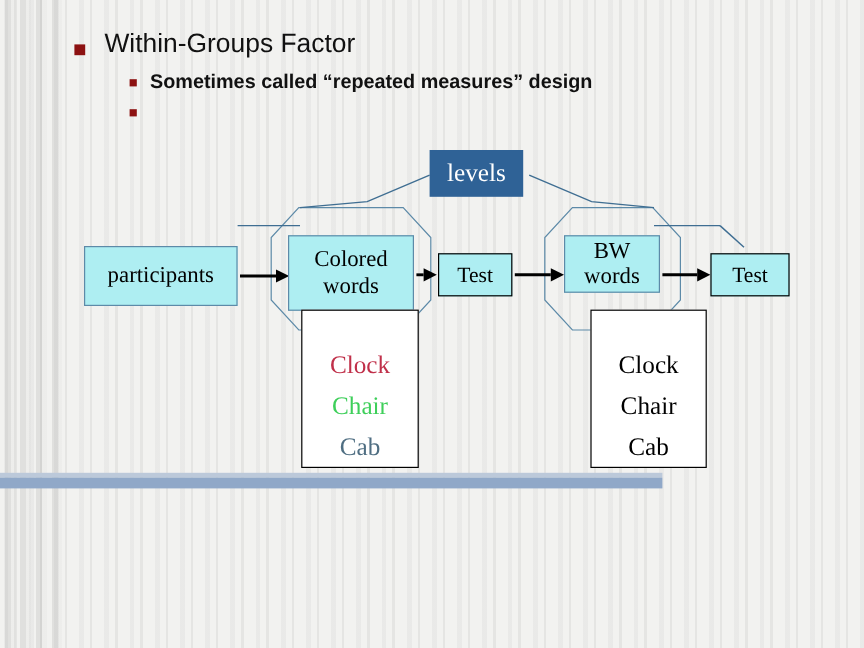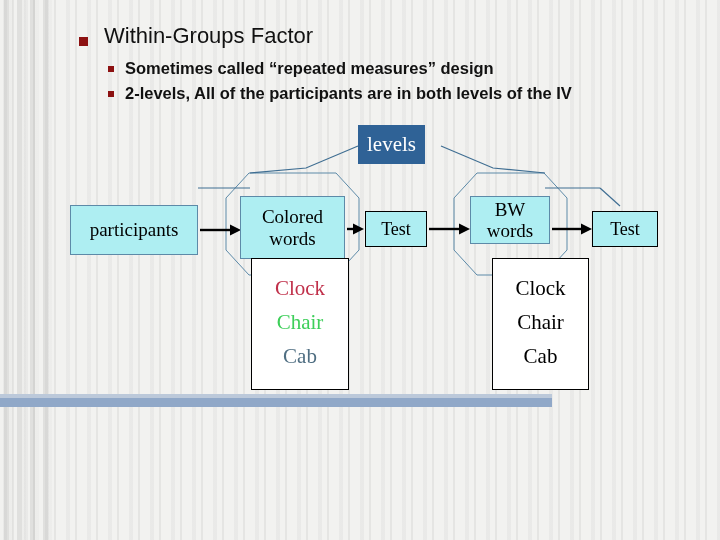--- a/index.html
+++ b/index.html
@@ -51,21 +51,21 @@
         rgba(0,0,0,0.075) 4px,
         rgba(0,0,0,0.075) 9px,
         rgba(0,0,0,0.02) 9px,
         rgba(0,0,0,0.02) 13px);
     pointer-events: none;
   }
 
   
   .title-row {
     position: absolute;
-    left: 79px;
+    left: 62px;
     top: 24px;
     display: flex;
     align-items: center;
   }
   .bullet-lg {
     width: 9px;
     height: 9px;
     background: #8c1111;
     margin-top: 10px;
     margin-right: 16px;
@@ -133,41 +133,41 @@
   #node-participants { left: 70px;  top: 205px; width: 128px; height: 50px; }
   #node-colored      { left: 240px; top: 196px; width: 105px; height: 63px; }
   #node-test1        { left: 365px; top: 211px; width: 62px;  height: 36px; font-size: 18px; }
   #node-bw           { left: 470px; top: 196px; width: 80px;  height: 48px; }
   #node-test2        { left: 592px; top: 211px; width: 66px;  height: 36px; font-size: 18px; }
 
   #levels-box {
     position: absolute;
     left: 358px;
     top: 125px;
-    width: 67px;
+    width: 78px;
     height: 39px;
     background: #2f6296;
     display: flex;
     align-items: center;
     justify-content: center;
     font-family: "Liberation Serif", serif;
     font-size: 21px;
     color: #ffffff;
   }
 
   .word-list {
     position: absolute;
     background: #ffffff;
     border: 1.5px solid #000;
     box-sizing: border-box;
     display: flex;
     flex-direction: column;
     align-items: center;
     justify-content: flex-start;
-    padding-top: 12px;
+    padding-top: 28px;
     font-family: "Liberation Serif", serif;
     font-size: 21px;
     line-height: 1.62;
   }
   #list-colored { left: 251px; top: 258px; width: 98px; height: 132px; }
   #list-bw      { left: 492px; top: 258px; width: 97px; height: 132px; }
 
   .bottom-bar {
     position: absolute;
     left: 0;
@@ -198,21 +198,20 @@
     <span class="title-text">Within-Groups Factor</span>
   </div>
 
   <div class="sub-list">
     <div class="sub-item">
       <span class="bullet-sm"></span>
       <span class="sub-text">Sometimes called “repeated measures” design</span>
     </div>
     <div class="sub-item">
       <span class="bullet-sm"></span>
-      <span class="sub-text">2-levels, All of the participants are in both levels of the IV</span>
     </div>
   </div>
 
   <div id="diagram">
     <svg width="720" height="540" viewBox="0 0 720 540">
 
       <polygon points="249,173 336,173 359,198 359,250 336,275 249,275 226,250 226,198" fill="none" stroke="#5d8aa8" stroke-width="1"></polygon>
 
       <polygon points="477,173 544,173 567,198 567,250 544,275 477,275 454,250 454,198" fill="none" stroke="#5d8aa8" stroke-width="1"></polygon>
 

